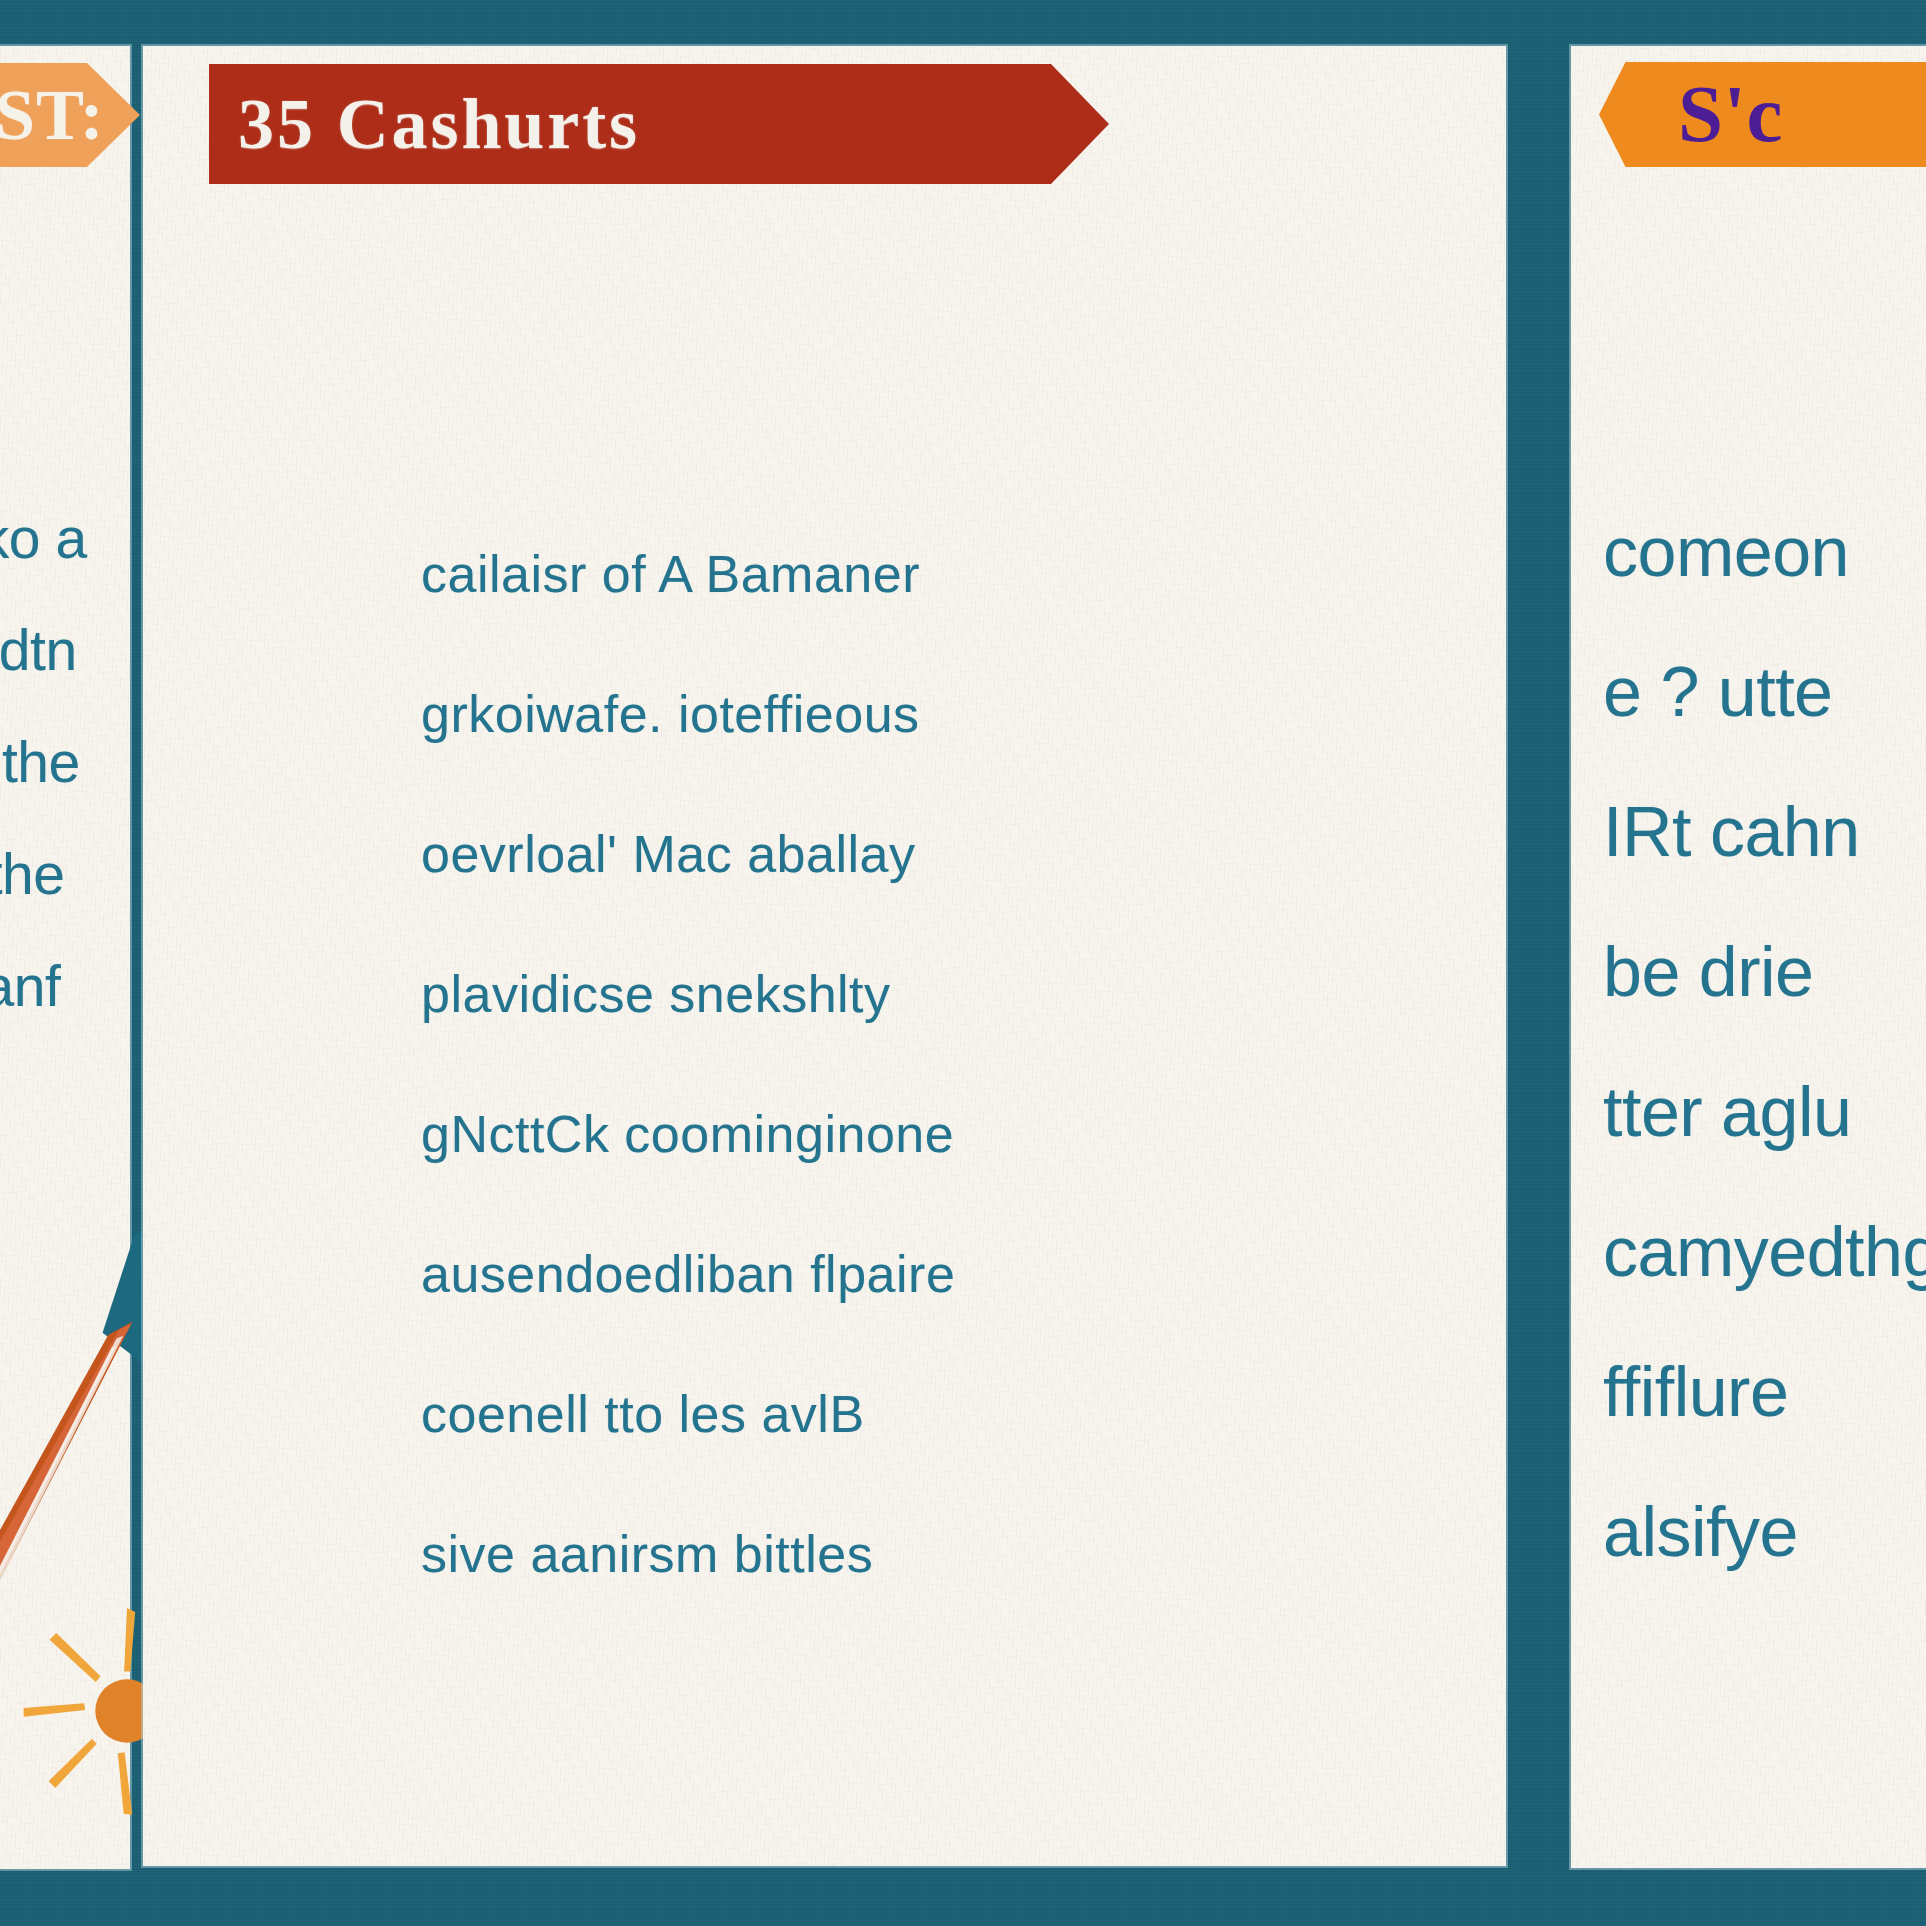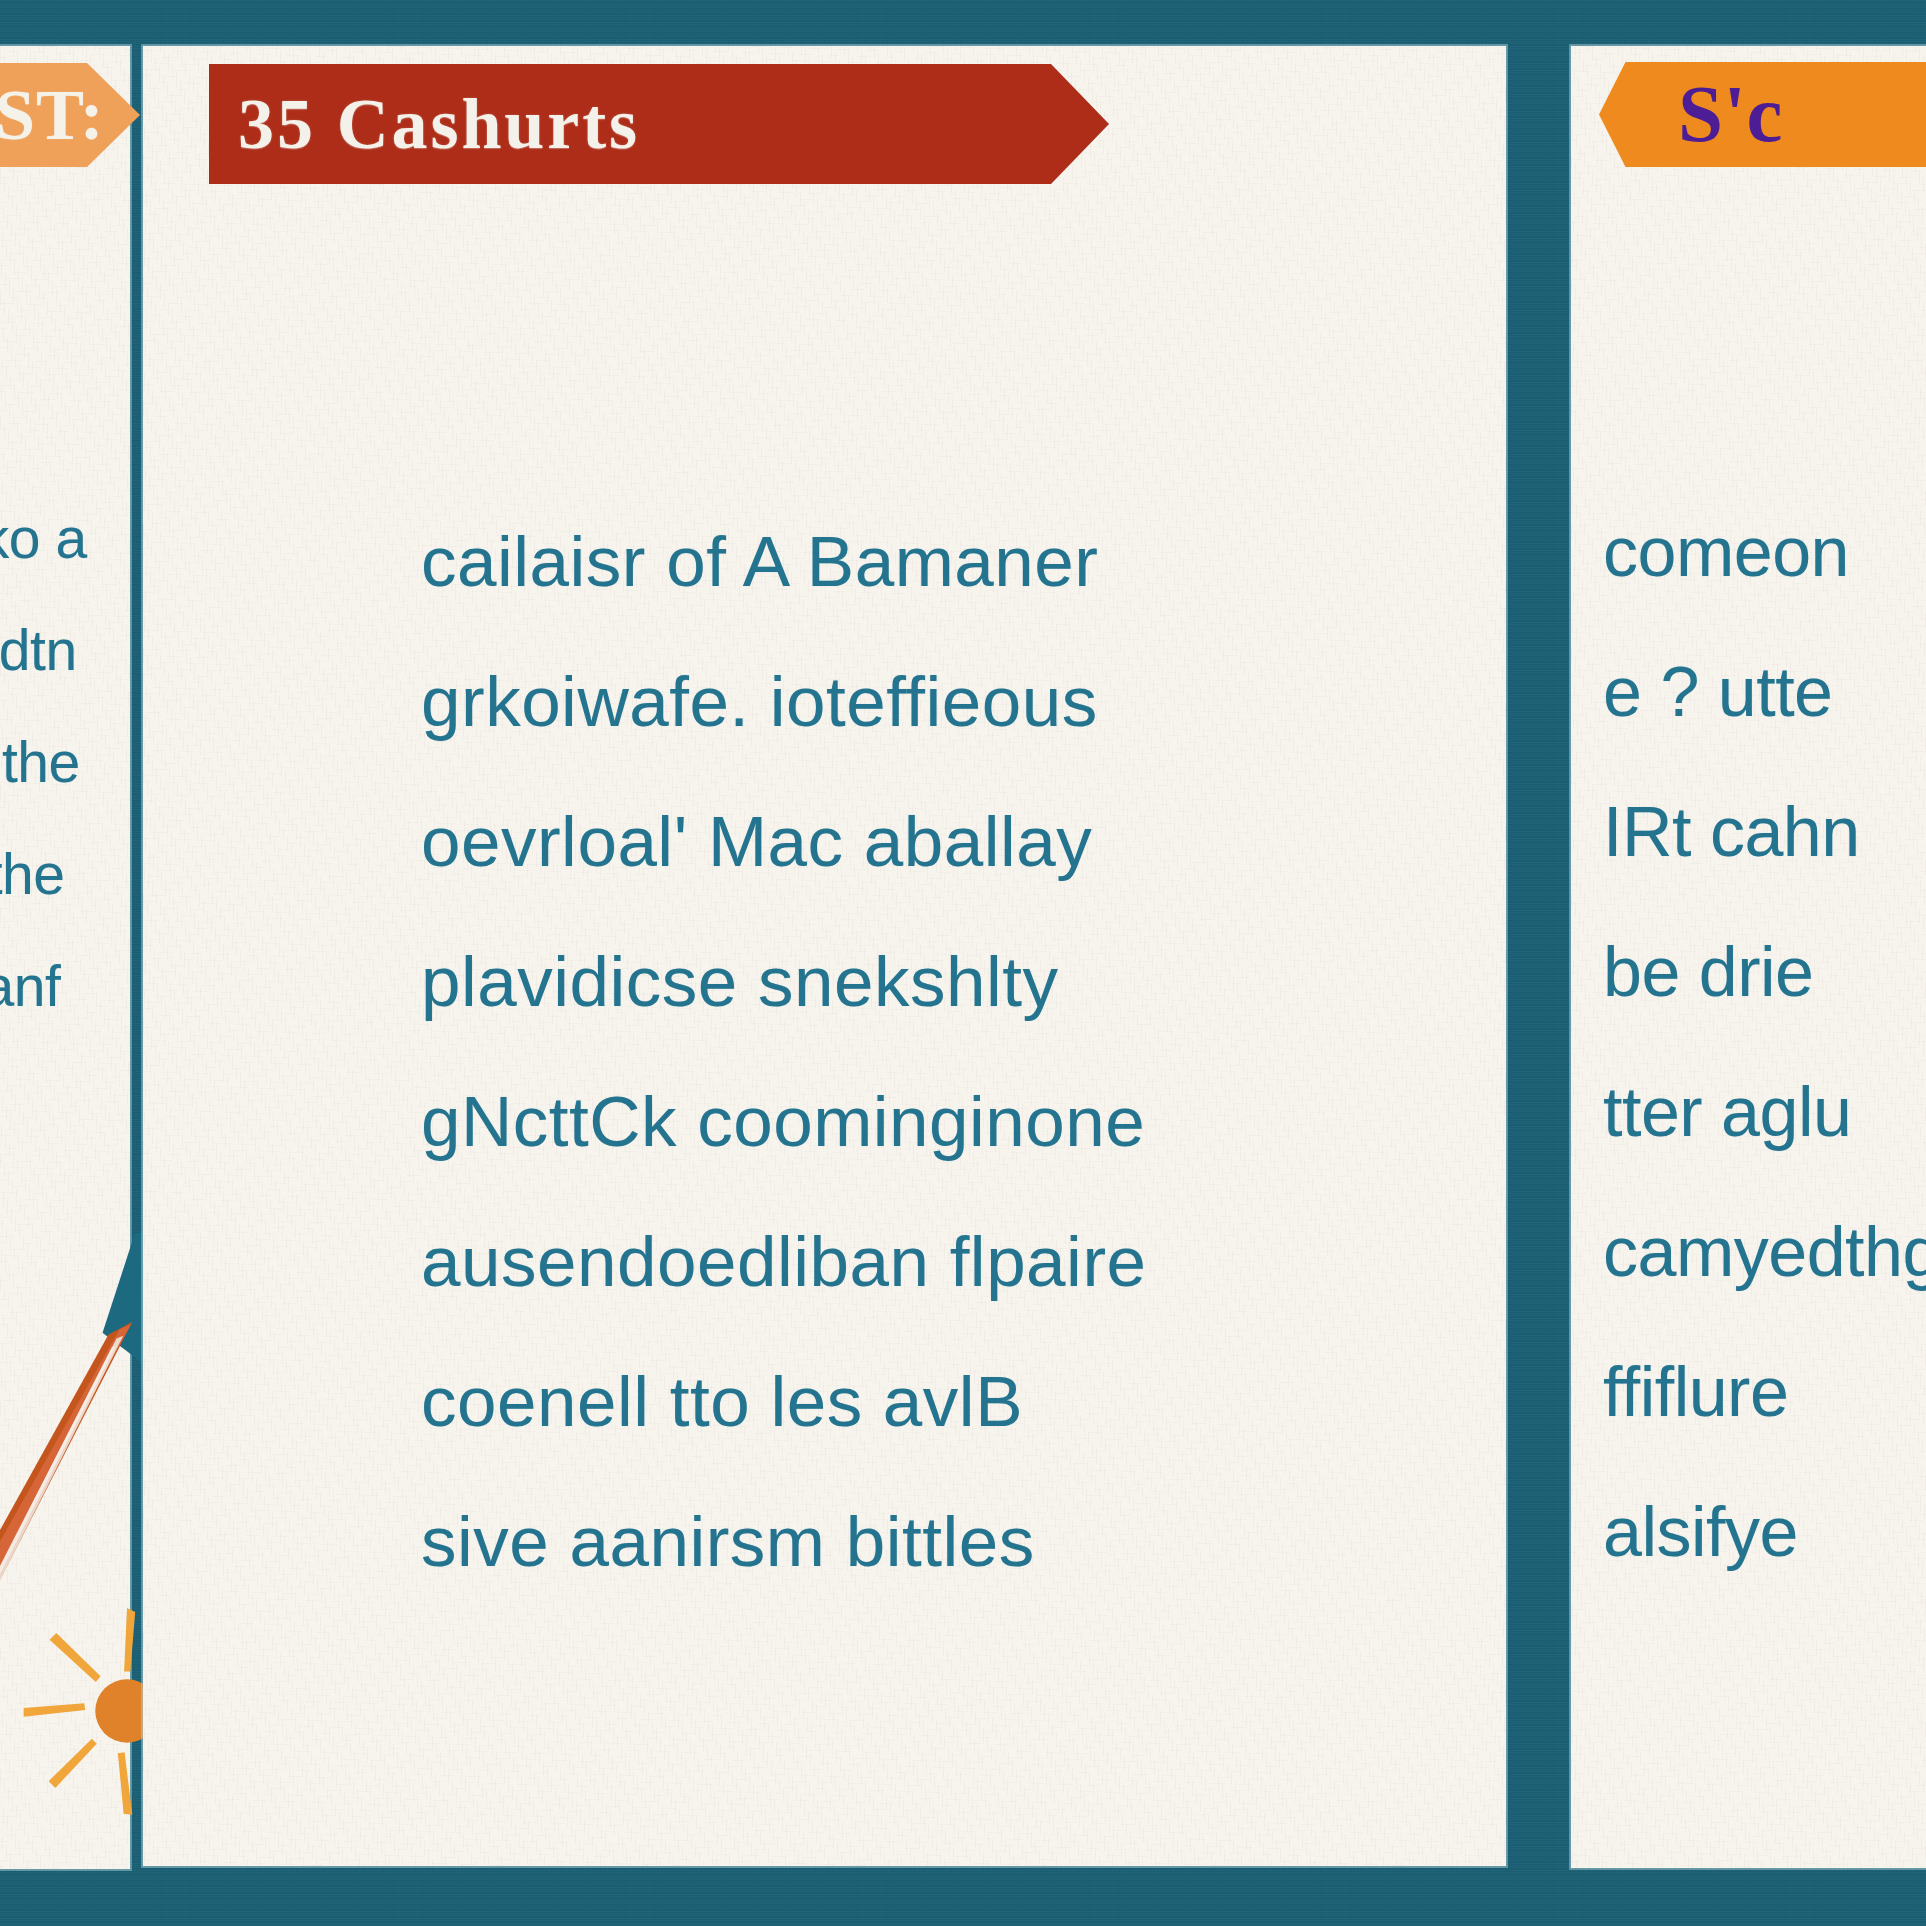--- a/index.html
+++ b/index.html
@@ -122,22 +122,22 @@
     text-shadow: 0 0 1px rgba(36,116,143,.25);
   }
 
   #text-left {
     left: -91px; top: 482px;
     font-size: 57px;
     line-height: 112px;
     letter-spacing: -0.5px;
   }
   #text-center {
-    left: 421px; top: 492px;
-    font-size: 71px;
+    left: 421px; top: 504px;
+    font-size: 52px;
     line-height: 140px;
     letter-spacing: 0.5px;
   }
   #text-right {
     left: 1603px; top: 482px;
     font-size: 70px;
     line-height: 140px;
     letter-spacing: -0.5px;
   }
 

